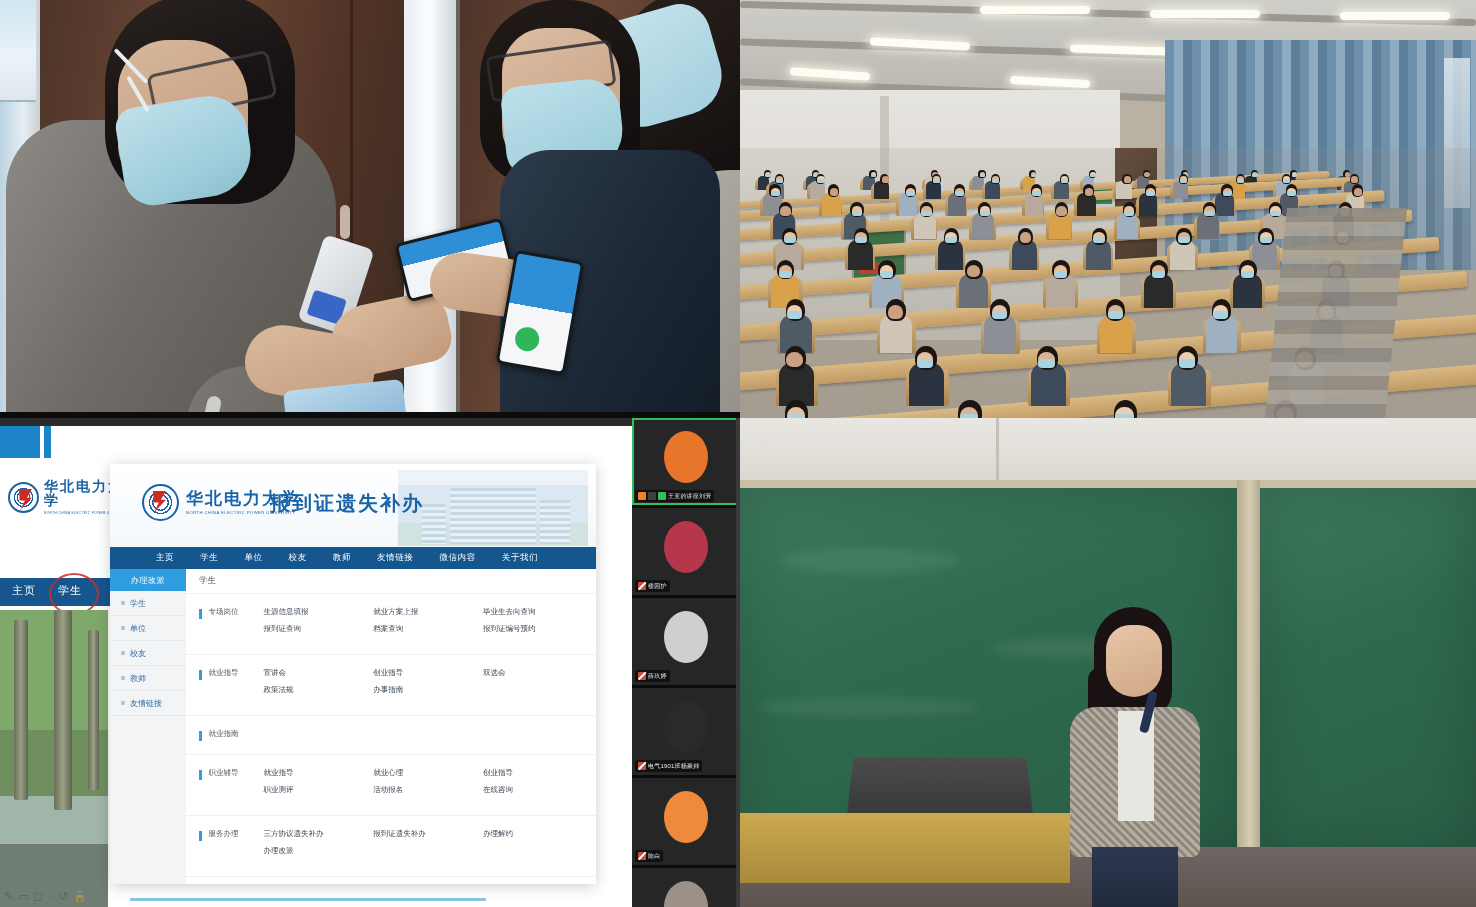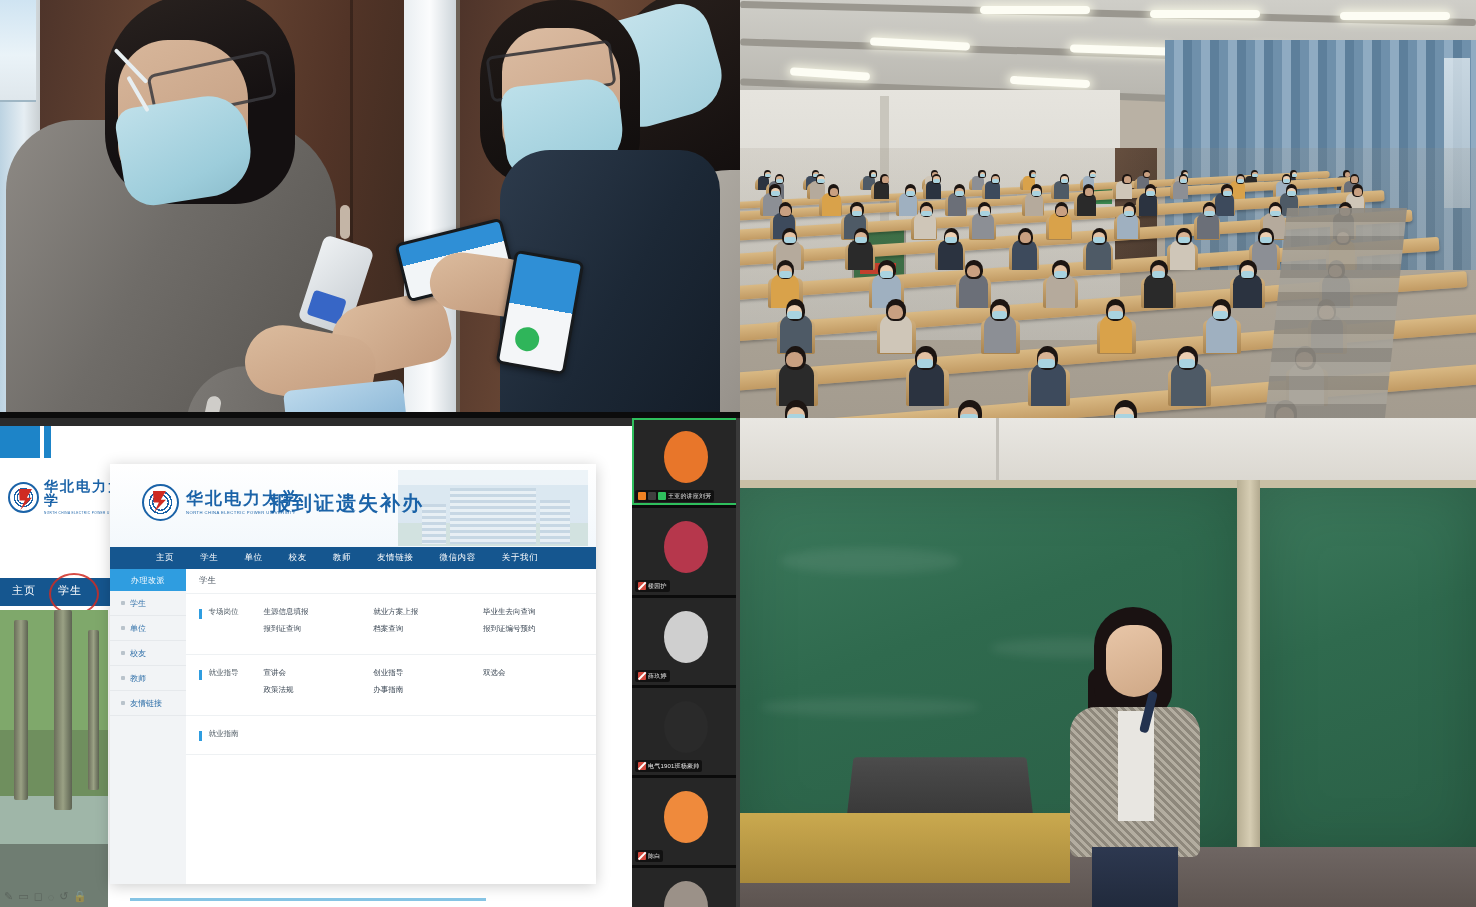--- a/index.html
+++ b/index.html
@@ -715,20 +715,42 @@
                 <span>创业指导</span>
                 <span>双选会</span>
                 <span>政策法规</span>
                 <span>办事指南</span>
               </div>
             </div>
             <div class="fg-row">
               <div class="fg-rowbar"></div>
               <div class="fg-rowlabel">就业指南</div>
             </div>
+            <div class="fg-row">
+              <div class="fg-rowbar"></div>
+              <div class="fg-rowlabel">职业辅导</div>
+              <div class="fg-links">
+                <span>就业指导</span>
+                <span>就业心理</span>
+                <span>创业指导</span>
+                <span>职业测评</span>
+                <span>活动报名</span>
+                <span>在线咨询</span>
+              </div>
+            </div>
+            <div class="fg-row">
+              <div class="fg-rowbar"></div>
+              <div class="fg-rowlabel">服务办理</div>
+              <div class="fg-links">
+                <span>三方协议遗失补办</span>
+                <span>报到证遗失补办</span>
+                <span>办理解约</span>
+                <span>办理改派</span>
+              </div>
+            </div>
           </div>
       </div>
     </div>
 
     <div class="fg-bottomline"></div>
 
     <div class="sh-tools">
       <span>✎</span>
       <span>▭</span>
       <span>◻</span>

